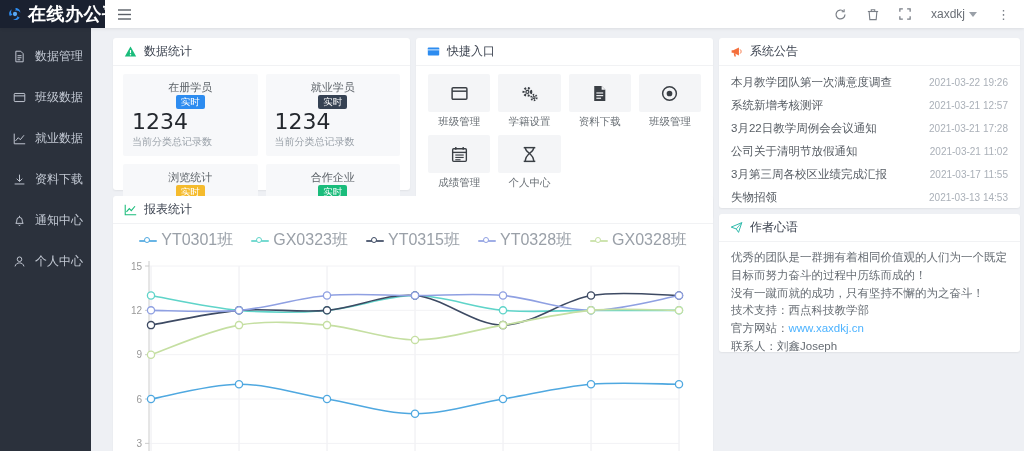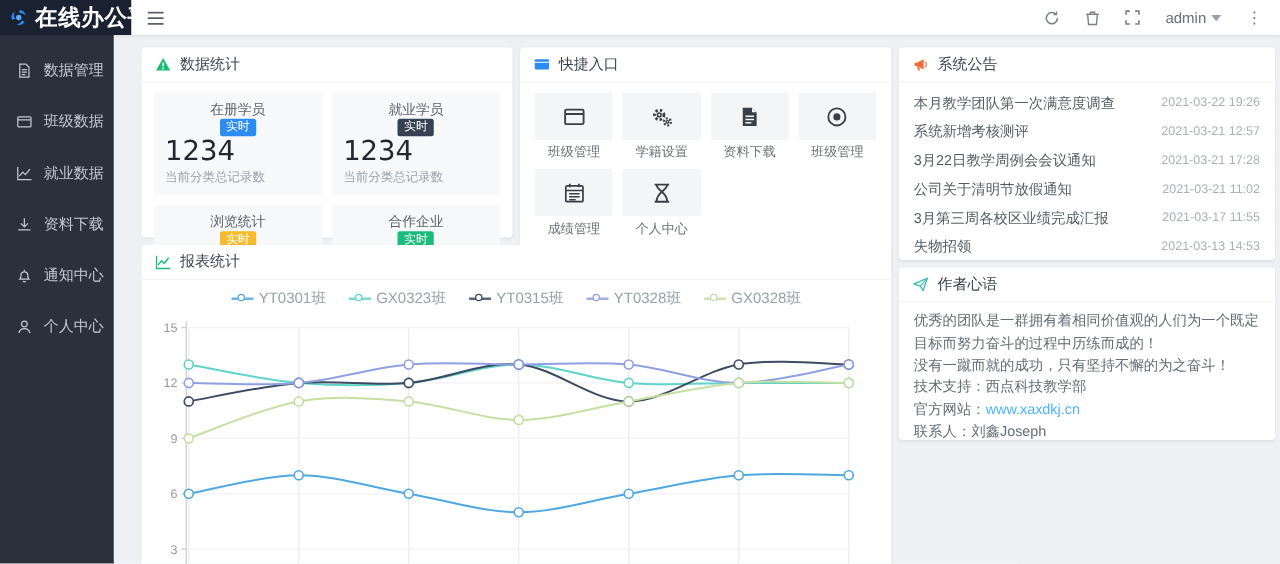--- a/index.html
+++ b/index.html
@@ -65,21 +65,21 @@
   .author-body { padding:7px 12px; font-size:11.5px; color:#666c73; line-height:1.55; }
   .author-body p { margin:0; }
   .author-link { color:#4db3ff; text-decoration:none; }
 
   
   .legend { display:flex; justify-content:center; gap:18px; margin-top:6px; }
   .lg-item { display:flex; align-items:center; gap:4px; cursor:pointer; }
   .lg-mark { position:relative; width:18px; height:8px; }
   .lg-line { position:absolute; left:0; right:0; top:3px; height:2px; background:currentColor; border-radius:1px; opacity:.85; }
   .lg-dot { position:absolute; left:5px; top:0; width:6px; height:6px; border:1.5px solid currentColor; border-radius:50%; background:#fff; }
-  .lg-label { font-size:12px; color:#9aa0a8; }
+  .lg-label { font-size:16px; color:#9aa0a8; }
   #chart-svg { display:block; margin:2px 0 0 6px; }
 </style>
 </head>
 <body>
 
 <div id="app">
 
   <div class="header">
     <div class="logo">
       <span style="display:flex">
@@ -119,21 +119,21 @@
             <line x1="1" y1="4" x2="13" y2="4"></line>
             <path d="M5 4V2h4v2"></path>
         </svg>
       </span>
       <span class="hicon">
         <svg width="12" height="12" viewBox="0 0 14 14" fill="none" stroke="#7a7f87" stroke-width="1.5">
           <path d="M1 4.5V1h3.5M9.5 1H13v3.5M13 9.5V13H9.5M4.5 13H1V9.5"></path>
         </svg>
       </span>
       <span class="admin">
-        <span>admin</span>
+        <span>xaxdkj</span>
         <span class="caret"></span>
       </span>
       <span class="vdots">⋮</span>
     </div>
   </div>
 
   <div class="sidebar">
     <div class="side-item">
       <svg width="13" height="13" viewBox="0 0 16 16" fill="none" stroke="#c3c9d4" stroke-width="1.2">
           <path d="M3.5 1.5h6l3 3v10h-9z"></path>

